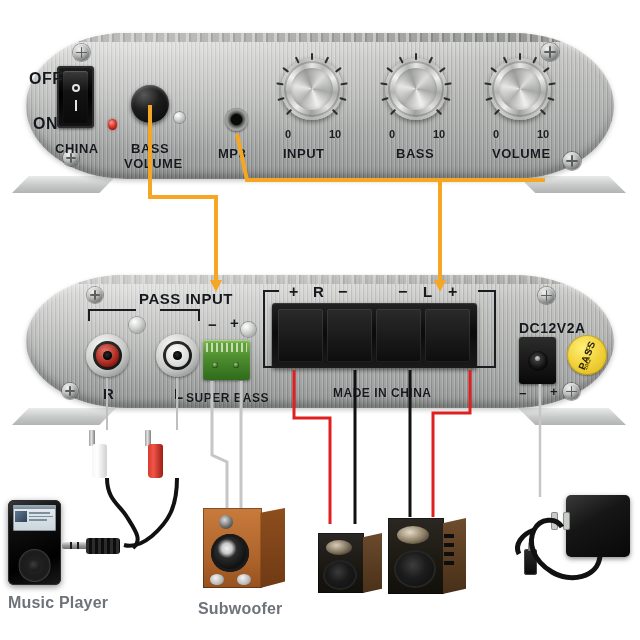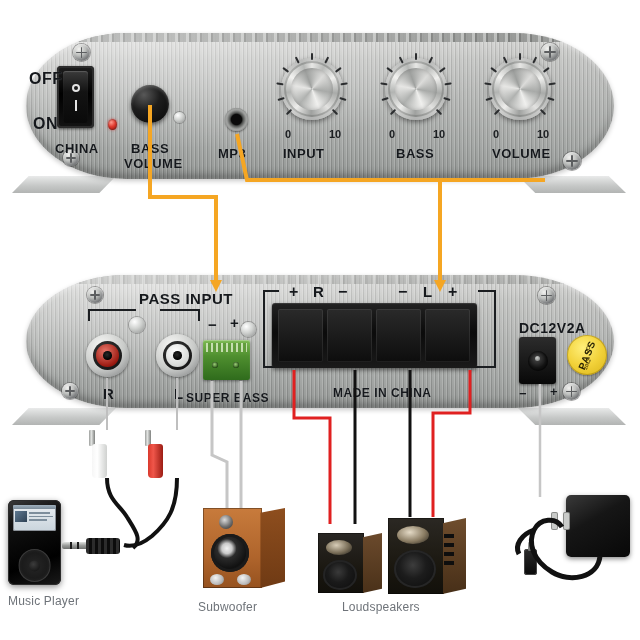--- a/index.html
+++ b/index.html
@@ -18,23 +18,24 @@
     position: absolute;
     color: #15181c;
     font-weight: bold;
     letter-spacing: 0.5px;
     white-space: nowrap;
     text-shadow: 0 0 1px rgba(255,255,255,.35);
   }
   .cap {
     position: absolute;
     color: #6e7379;
-    font-size: 12px;
+    font-size: 16px;
     white-space: nowrap;
     letter-spacing: .2px;
+    font-weight: bold;
   }
 
   
   .panel {
     position: absolute;
     border-radius: 100px / 50%;
     background:
       repeating-linear-gradient(90deg,
         rgba(255,255,255,.20) 0px, rgba(255,255,255,.20) 1px,
         rgba(0,0,0,.10) 1px, rgba(0,0,0,.10) 2px,
@@ -626,21 +627,20 @@
     <div class="side" style="background: linear-gradient(180deg,#6f4d2d,#472f18);
                 clip-path: polygon(0 7%, 100% 0, 100% 93%, 0 100%);"></div>
     <div class="tweeter" style="left:9px; top:8px; width:32px; height:18px;
                 background: radial-gradient(ellipse at 40% 35%,#e4dac6,#8a7c63 55%,#201d17);"></div>
     <div class="woofer" style="left:6px; top:32px; width:42px; height:38px;
                 background: radial-gradient(circle at 45% 40%, #3d3d3d 0%, #1c1c1c 40%, #0a0a0a 100%);
                 box-shadow: inset 0 0 0 2px #262626;"></div>
     <div class="abs" style="left:56px; top:16px; width:10px; height:36px;
                 background: repeating-linear-gradient(180deg,#0e0e0e 0 4px, transparent 4px 9px);"></div>
   </div>
-  <div class="cap" style="left:342px; top:600px;">Loudspeakers</div>
 
   <div class="device adapter" style="left:520px; top:495px; width:110px; height:90px;">
     <div class="brick"></div>
     <div class="prongs" style="left:32px; top:18px;">
       <i style="left:0; top:0;"></i>
       <i style="left:12px; top:0;"></i>
     </div>
     <div class="tip" style="left:4px; top:54px;"></div>
   </div>
   <svg class="wires" viewBox="0 0 640 640" style="pointer-events:none;">

